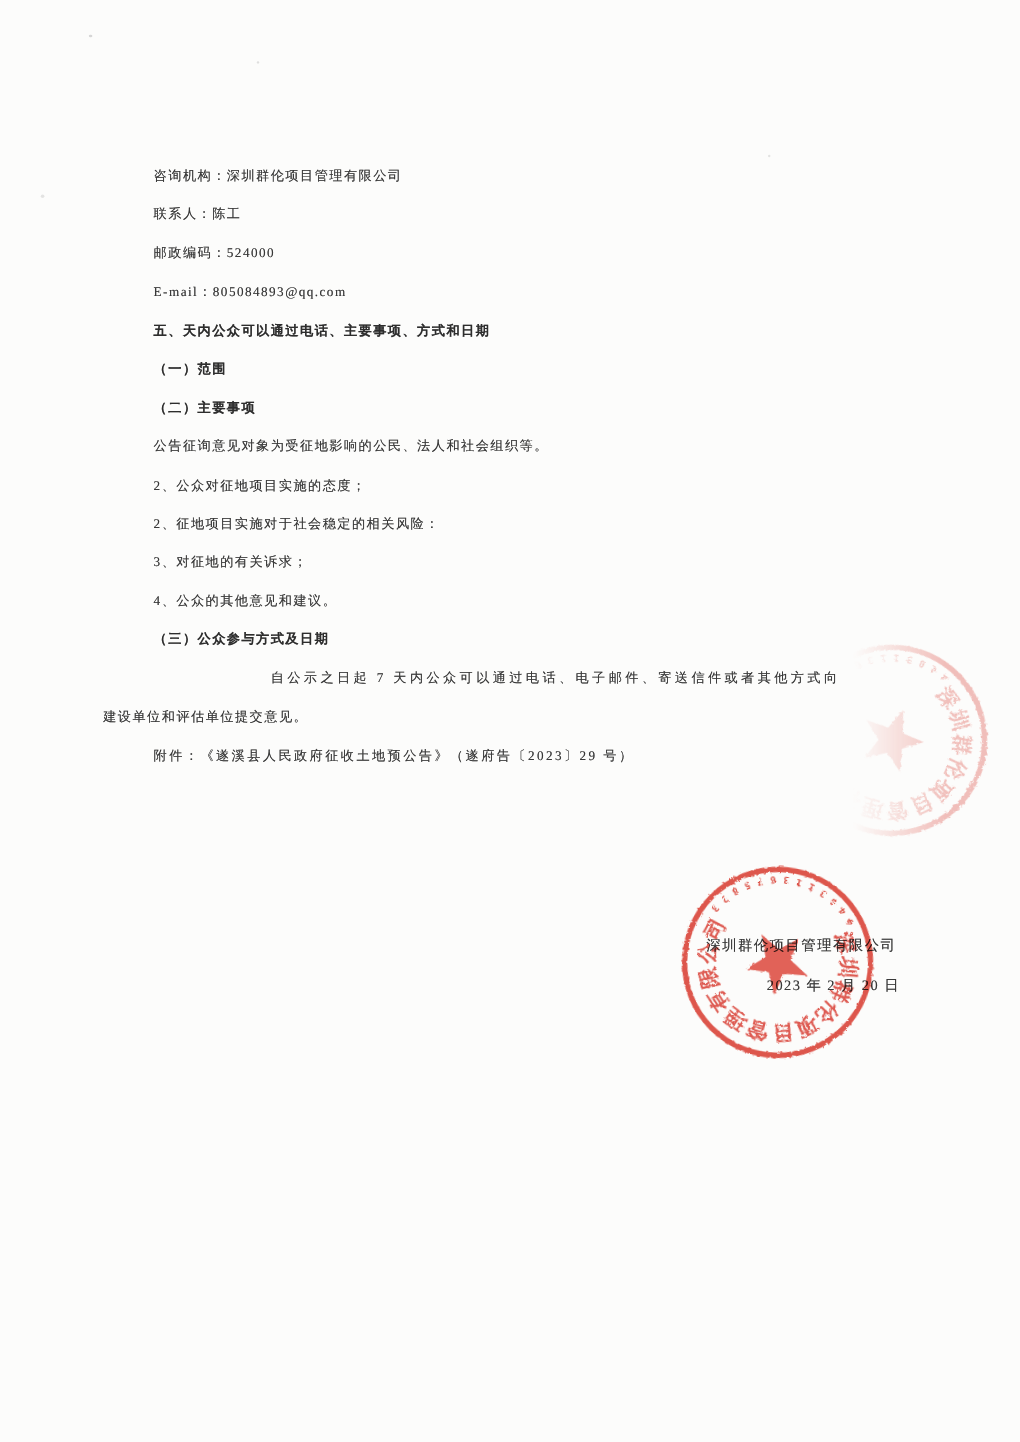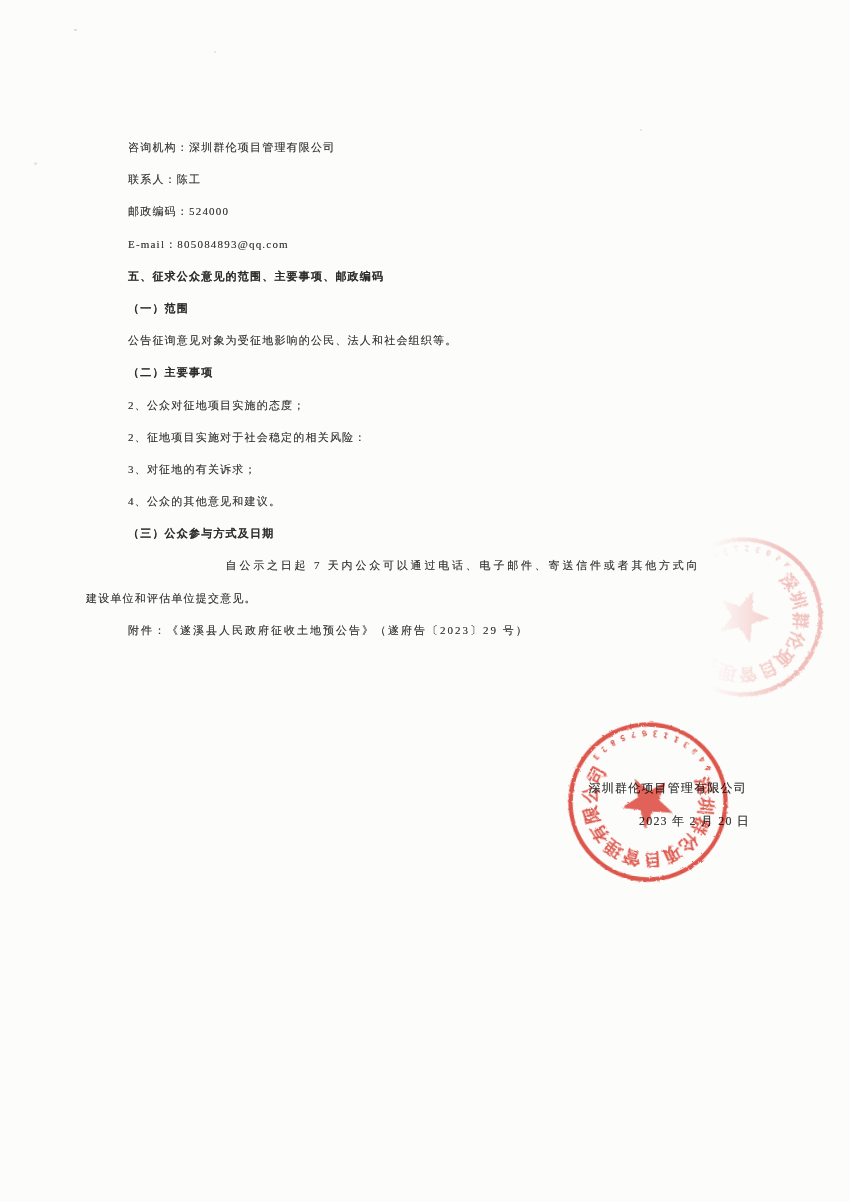--- a/index.html
+++ b/index.html
@@ -111,24 +111,24 @@
         </g>
     </svg>
   </div>
 
   <div class="content">
     <p class="ln indent">咨询机构：深圳群伦项目管理有限公司</p>
     <p class="ln indent">联系人：陈工</p>
     <p class="ln indent">邮政编码：524000</p>
     <p class="ln indent">E-mail：805084893@qq.com</p>
 
-    <p class="ln indent hd">五、征求公众意见的范围、主要事项、邮政编码</p>
+    <p class="ln indent hd">五、天内公众可以通过电话、主要事项、方式和日期</p>
     <p class="ln indent hd">（一）范围</p>
+    <p class="ln indent hd">（二）主要事项</p>
     <p class="ln indent">公告征询意见对象为受征地影响的公民、法人和社会组织等。</p>
-    <p class="ln indent hd">（二）主要事项</p>
 
     <p class="ln indent">2、公众对征地项目实施的态度；</p>
     <p class="ln indent">2、征地项目实施对于社会稳定的相关风险：</p>
     <p class="ln indent">3、对征地的有关诉求；</p>
     <p class="ln indent">4、公众的其他意见和建议。</p>
 
     <p class="ln indent hd">（三）公众参与方式及日期</p>
     <p class="ln indent ls-wide">自公示之日起 7 天内公众可以通过电话、电子邮件、寄送信件或者其他方式向</p>
     <p class="ln">建设单位和评估单位提交意见。</p>
     <p class="ln indent ls-med">附件：《遂溪县人民政府征收土地预公告》（遂府告〔2023〕29 号）</p>

